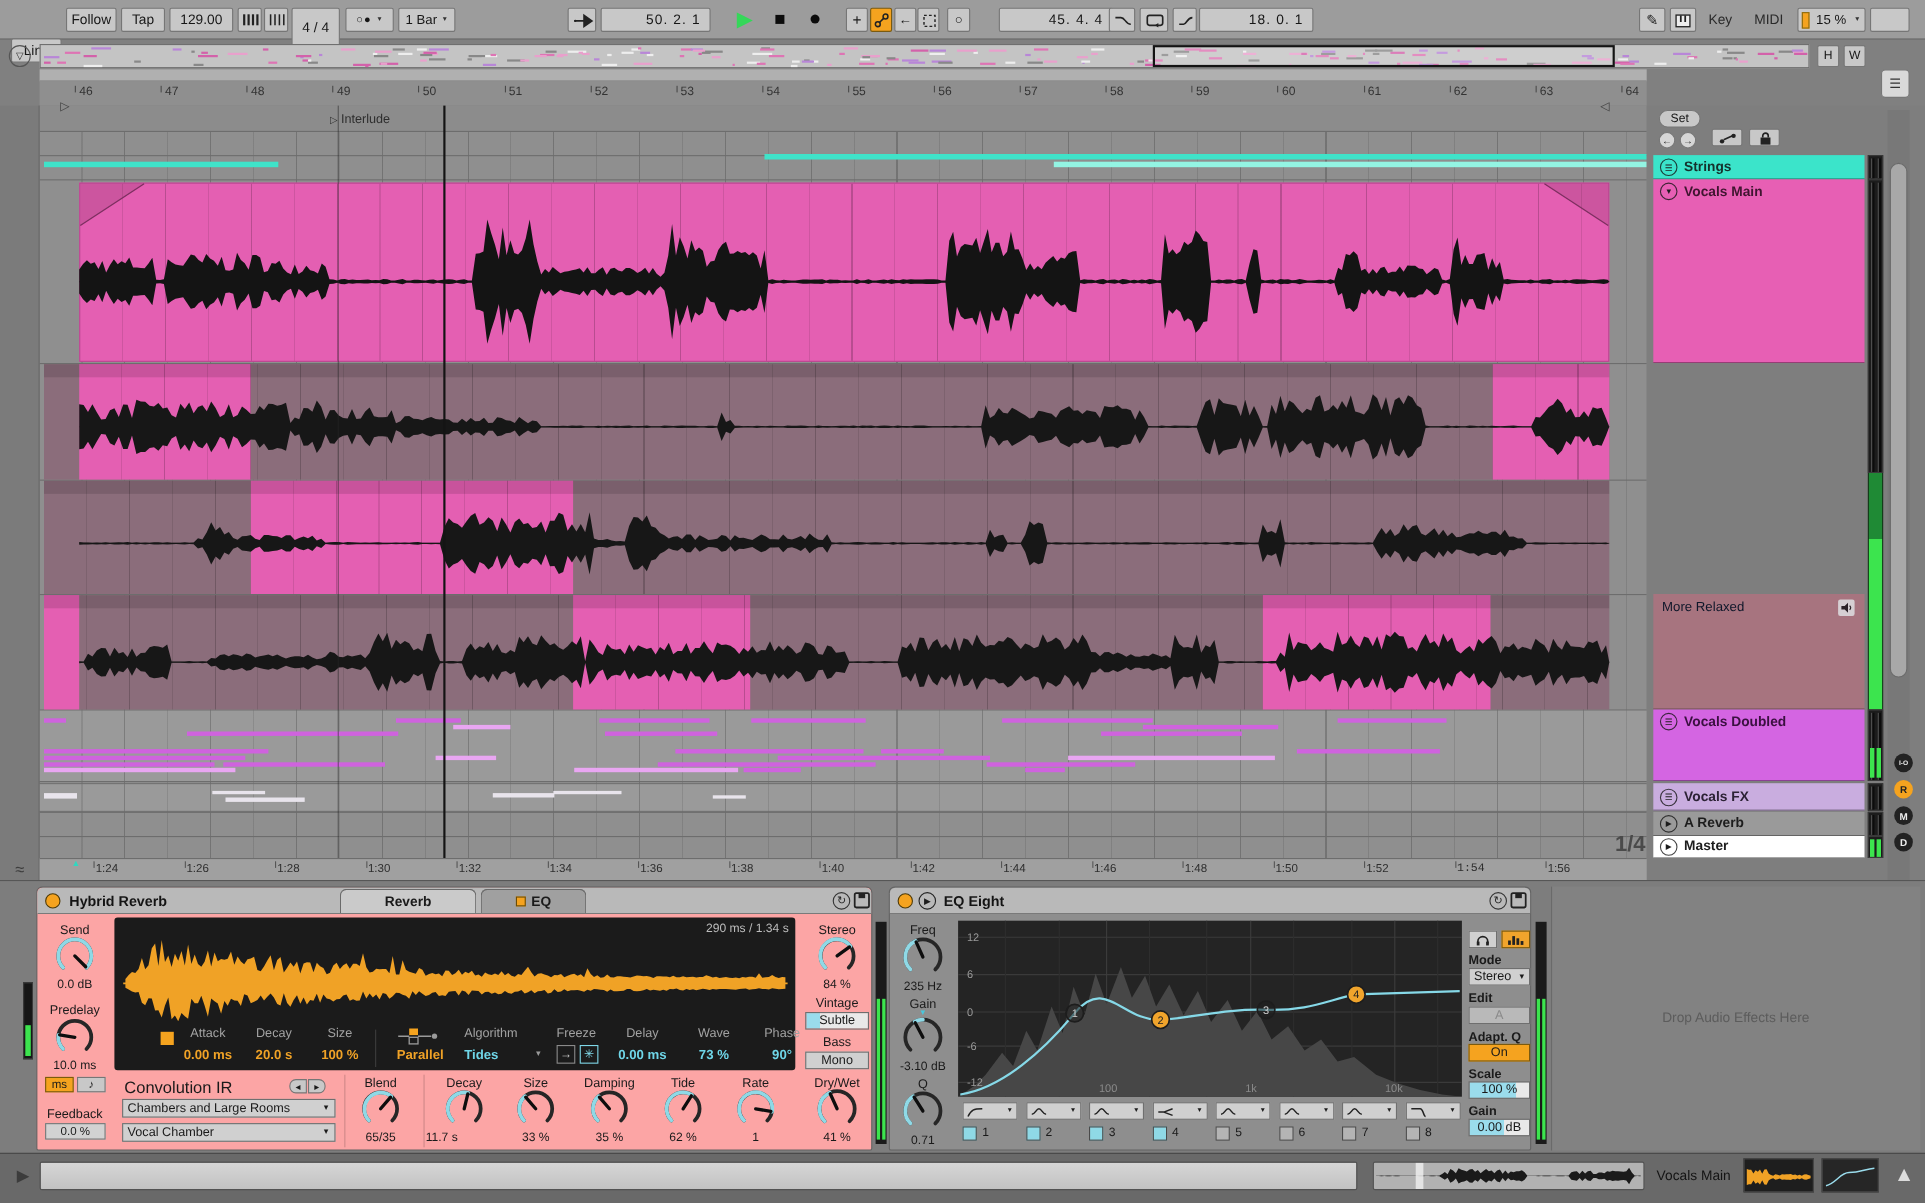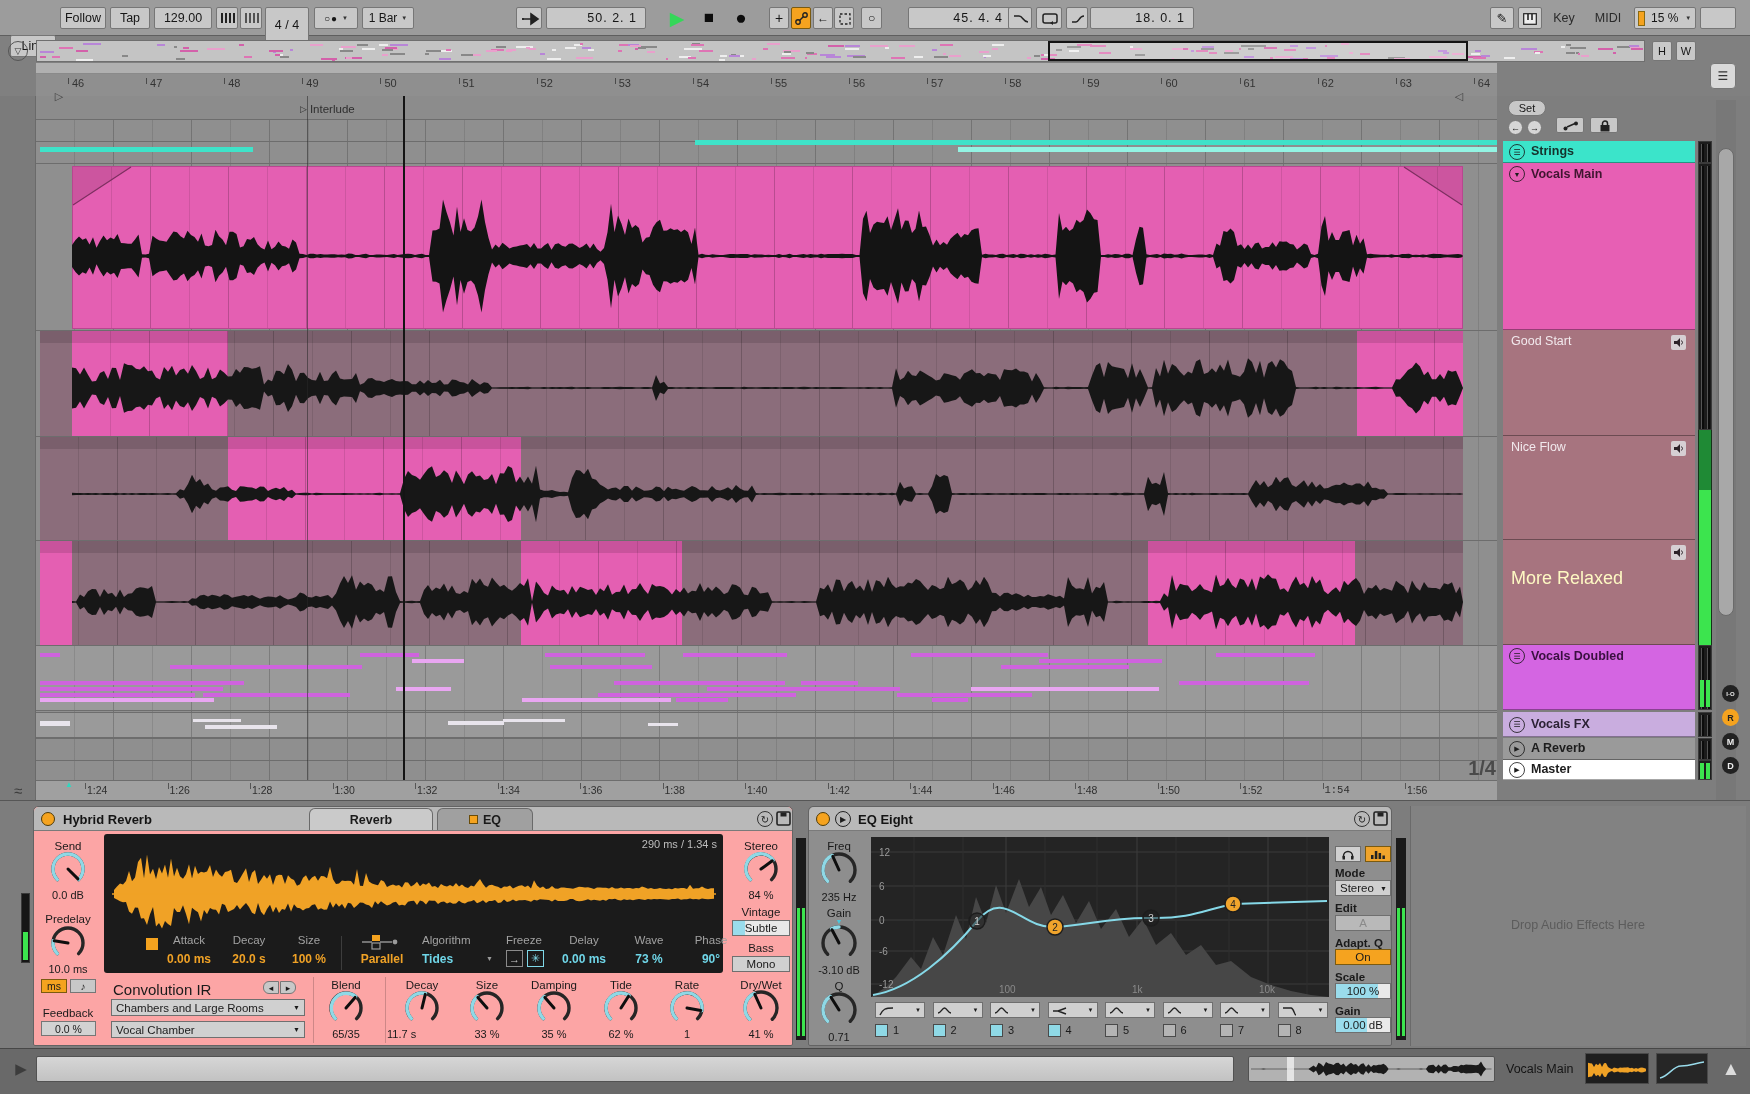--- a/index.html
+++ b/index.html
@@ -458,43 +458,27 @@
     <div style="position: absolute; left: 402px; top: 781px; width: 3px; height: 18px; background: rgb(236, 236, 236);"></div>
     <div style="position: absolute; left: 1497px; top: 96px; width: 253px; height: 704px; background: rgb(126, 126, 126);"></div>
     <div style="position: absolute; left: 1503px; top: 141px; width: 192px; height: 22px; background: rgb(59, 228, 202); border-bottom: 1px solid rgba(0, 0, 0, 0.35);">
       <div class="flat" style="position: absolute; left: 6px; top: 3px; width: 16px; height: 16px; border: 1.4px solid rgba(20, 20, 20, 0.8); border-radius: 50%; font-size: 8px; color: rgb(28, 28, 28);">☰</div>
       <div style="position: absolute; left: 28px; top: 3px; font-size: 12.5px; font-weight: bold; color: rgb(21, 49, 44);">Strings</div>
     </div>
     <div style="position: absolute; left: 1503px; top: 163px; width: 192px; height: 167px; background: rgb(231, 95, 180); border-bottom: 1px solid rgba(0, 0, 0, 0.35);">
       <div class="flat" style="position: absolute; left: 6px; top: 3px; width: 16px; height: 16px; border: 1.4px solid rgba(20, 20, 20, 0.8); border-radius: 50%; font-size: 7px; color: rgb(28, 28, 28);">▼</div>
       <div style="position: absolute; left: 28px; top: 4px; font-size: 12.5px; font-weight: bold; color: rgb(64, 21, 48);">Vocals Main</div>
     </div>
-    <div style="position: absolute; left: 1503px; top: 330px; width: 192px; height: 106px; background: rgb(167, 116, 127); border-bottom: 1px solid rgba(0, 0, 0, 0.35);">
-      <svg width="15" height="15" viewBox="0 0 15 15" style="position: absolute; left: 168px; top: 5px; overflow: visible;">
-        <rect x="0" y="0" width="15" height="15" rx="2" fill="#d6cfd3"></rect>
-        <path d="M3,6 h3 l3,-3 v9 l-3,-3 h-3 z" fill="#2c2228"></path>
-        <path d="M10.5,5.5 q2,2 0,4" stroke="#2c2228" stroke-width="1" fill="none"></path>
-      </svg>
-      <div style="position: absolute; left: 8px; top: 4px; font-size: 12.5px; font-weight: normal; color: rgb(242, 233, 237);">Good Start</div>
-    </div>
-    <div style="position: absolute; left: 1503px; top: 436px; width: 192px; height: 104px; background: rgb(167, 116, 127); border-bottom: 1px solid rgba(0, 0, 0, 0.35);">
-      <svg width="15" height="15" viewBox="0 0 15 15" style="position: absolute; left: 168px; top: 5px; overflow: visible;">
-        <rect x="0" y="0" width="15" height="15" rx="2" fill="#d6cfd3"></rect>
-        <path d="M3,6 h3 l3,-3 v9 l-3,-3 h-3 z" fill="#2c2228"></path>
-        <path d="M10.5,5.5 q2,2 0,4" stroke="#2c2228" stroke-width="1" fill="none"></path>
-      </svg>
-      <div style="position: absolute; left: 8px; top: 4px; font-size: 12.5px; font-weight: normal; color: rgb(242, 233, 237);">Nice Flow</div>
-    </div>
     <div style="position: absolute; left: 1503px; top: 540px; width: 192px; height: 105px; background: rgb(167, 116, 127); border-bottom: 1px solid rgba(0, 0, 0, 0.35);">
       <svg width="15" height="15" viewBox="0 0 15 15" style="position: absolute; left: 168px; top: 5px; overflow: visible;">
         <rect x="0" y="0" width="15" height="15" rx="2" fill="#d6cfd3"></rect>
         <path d="M3,6 h3 l3,-3 v9 l-3,-3 h-3 z" fill="#2c2228"></path>
         <path d="M10.5,5.5 q2,2 0,4" stroke="#2c2228" stroke-width="1" fill="none"></path>
       </svg>
-      <div style="position: absolute; left: 8px; top: 4px; font-size: 18px; font-weight: normal; color: #fef9c3; margin-top: 24px;">More Relaxed</div>
+      <div style="position: absolute; left: 8px; top: 4px; font-size: 12px; font-weight: normal; color: #0f172a;">More Relaxed</div>
     </div>
     <div style="position: absolute; left: 1503px; top: 645px; width: 192px; height: 65px; background: rgb(212, 101, 226); border-bottom: 1px solid rgba(0, 0, 0, 0.35);">
       <div class="flat" style="position: absolute; left: 6px; top: 3px; width: 16px; height: 16px; border: 1.4px solid rgba(20, 20, 20, 0.8); border-radius: 50%; font-size: 8px; color: rgb(28, 28, 28);">☰</div>
       <div style="position: absolute; left: 28px; top: 4px; font-size: 12.5px; font-weight: bold; color: rgb(58, 16, 64);">Vocals Doubled</div>
     </div>
     <div style="position: absolute; left: 1503px; top: 712px; width: 192px; height: 25px; background: rgb(201, 173, 223); border-bottom: 1px solid rgba(0, 0, 0, 0.35);">
       <div class="flat" style="position: absolute; left: 6px; top: 4.5px; width: 16px; height: 16px; border: 1.4px solid rgba(20, 20, 20, 0.8); border-radius: 50%; font-size: 8px; color: rgb(28, 28, 28);">☰</div>
       <div style="position: absolute; left: 28px; top: 4.5px; font-size: 12.5px; font-weight: bold; color: rgb(44, 34, 53);">Vocals FX</div>
     </div>
     <div style="position: absolute; left: 1503px; top: 738px; width: 192px; height: 22px; background: rgb(154, 154, 154); border-bottom: 1px solid rgba(0, 0, 0, 0.35);">

